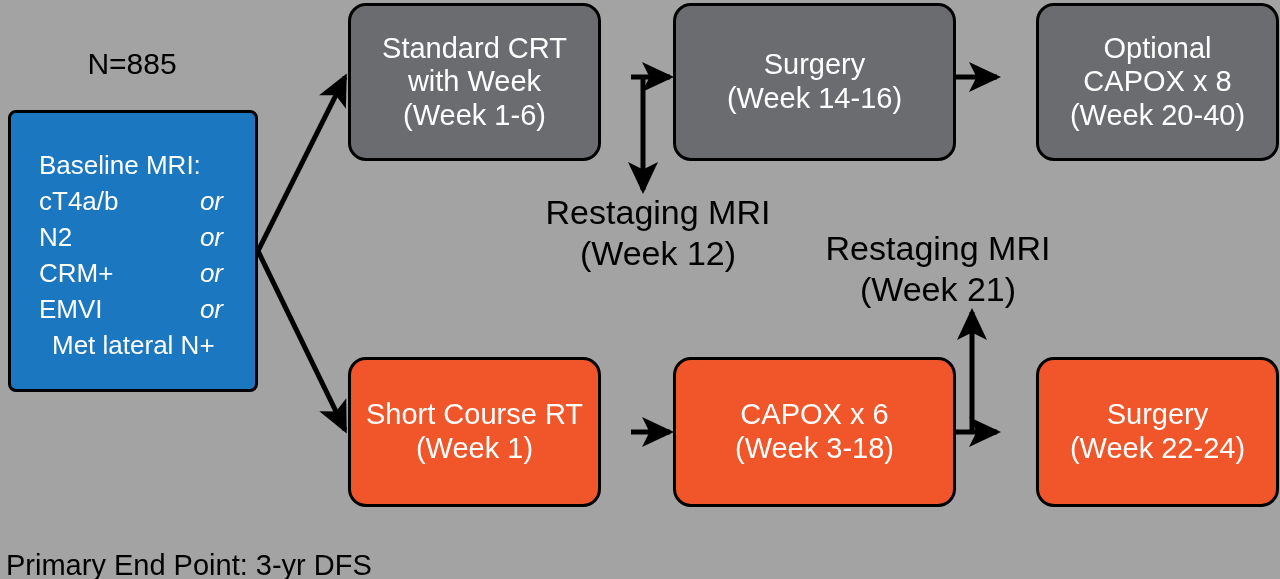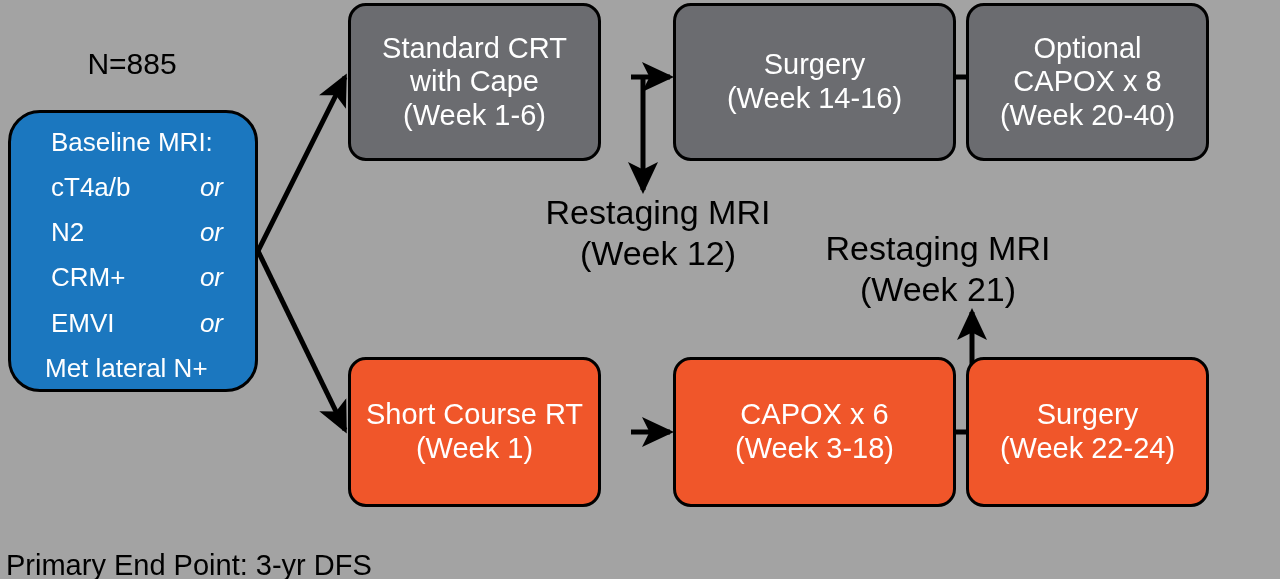--- a/index.html
+++ b/index.html
@@ -45,51 +45,52 @@
 
   .node-gray   { background: #6b6c70; }
   .node-orange { background: #f0562a; }
   .node-blue   { background: #1b77bf; }
 
   .row-top    { top: 3px;   height: 158px; font-size: 29px; }
   .row-bottom { top: 357px; height: 150px; font-size: 29px; }
 
   .col1 { left: 348px; width: 253px; }
   .col2 { left: 673px; width: 283px; }
-  .col3 { left: 966px; width: 243px; }
+  .col3 { left: 1036px; width: 243px; }
 
   #node-eligibility {
     left: 8px;
     top: 110px;
     width: 250px;
     height: 282px;
-    border-radius: 32px;
+    border-radius: 8px;
     font-size: 26px;
-    justify-content: space-between;
-    padding: 14px 0 0 16px;
+    justify-content: center;
+    padding: 14px 0 0 4px;
     align-items: stretch;
   }
   #node-eligibility .heading {
     padding: 0 0 0 24px;
     text-align: left;
     margin-bottom: 6px;
   }
   #node-eligibility .crit {
     display: flex;
     justify-content: space-between;
     padding: 0 26px 0 24px;
     margin-bottom: 6px;
   }
   #node-eligibility .crit .or {
     font-style: italic;
     padding-right: 6px;
   }
   #node-eligibility .crit.last {
     justify-content: flex-start;
     padding-left: 18px;
+    margin-left: 19px;
   }
 
   .free-label {
     position: absolute;
     font-size: 34px;
     line-height: 1.2;
     text-align: center;
     color: #000000;
     white-space: nowrap;
   }
@@ -167,21 +168,21 @@
       <span>EMVI</span>
       <span class="or">or</span>
     </div>
     <div class="crit last">
       <span>Met lateral N+</span>
     </div>
   </div>
 
   <div class="node node-gray row-top col1">
     <span class="line">Standard CRT</span>
-    <span class="line">with Cape</span>
+    <span class="line">with Week</span>
     <span class="line">(Week 1-6)</span>
   </div>
 
   <div class="node node-gray row-top col2">
     <span class="line">Surgery</span>
     <span class="line">(Week 14-16)</span>
   </div>
 
   <div class="node node-gray row-top col3">
     <span class="line">Optional</span>

